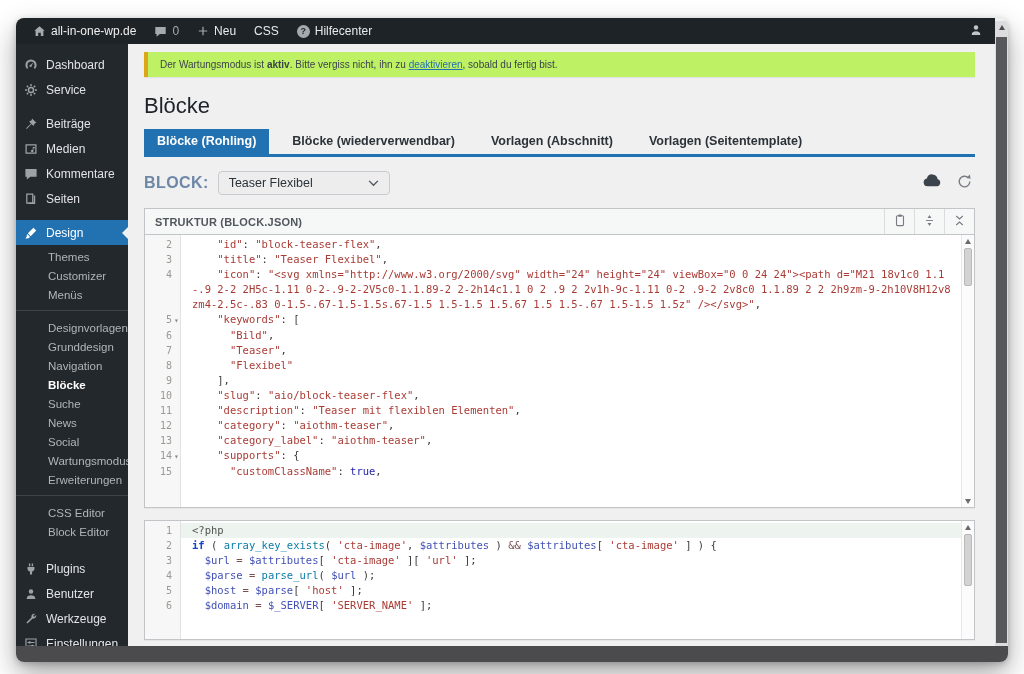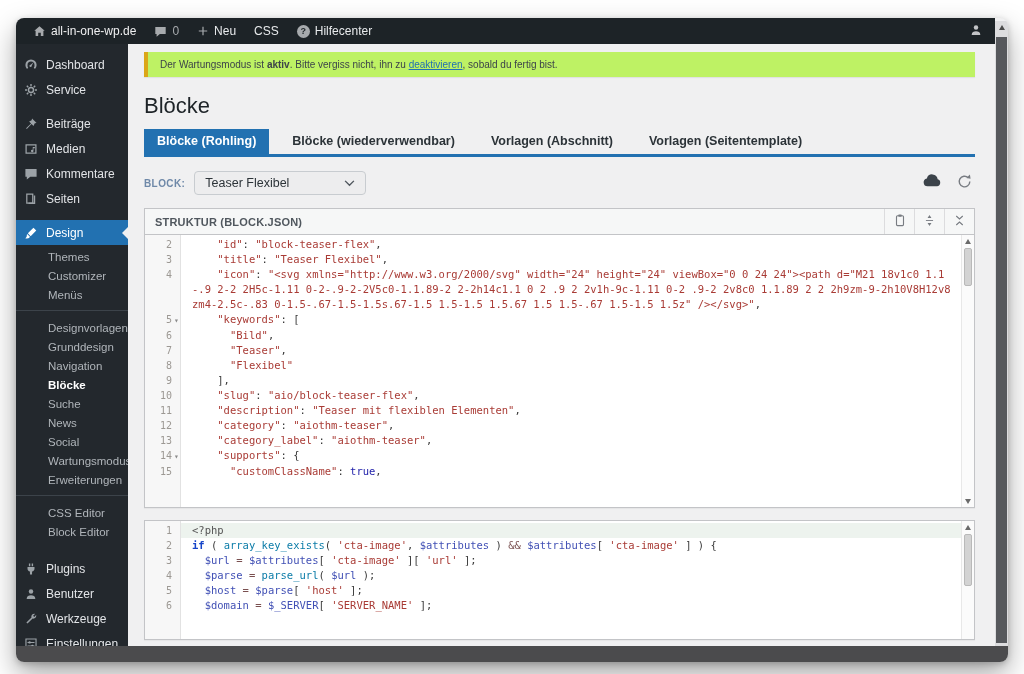--- a/index.html
+++ b/index.html
@@ -61,21 +61,21 @@
   .notice a{color:var(--accent)}
 
   .page-title{font-size:22px;font-weight:400;color:#1d2327;margin:16px 0 10px;line-height:1.2}
 
   .tabs{display:flex;border-bottom:3px solid var(--accent)}
   .tab{padding:5px 13px 6px;font-size:12.5px;font-weight:bold;color:#2c3338;cursor:pointer;white-space:nowrap}
   .tab+.tab{margin-left:10px}
   .tab.active{background:var(--accent);color:#fff}
 
   .toolbar{display:flex;align-items:center;margin:13px 0 12px;height:26px}
-  .block-label{font-size:10px;font-weight:bold;letter-spacing:.4px;color:#6e88a8;margin-right:9px}
+  .block-label{font-size:16px;font-weight:bold;letter-spacing:.4px;color:#6e88a8;margin-right:9px}
   .block-select{display:flex;align-items:center;justify-content:space-between;min-width:172px;height:24px;
     background:#ededee;border:1px solid #c8ccd0;border-radius:4px;padding:0 10px;font-size:12.5px;color:#2c3338;cursor:pointer}
   .block-select .ico{color:#50575e;display:flex}
   .toolbar-icons{margin-left:auto;display:flex;align-items:center;gap:15px;padding-right:2px}
   .tool-btn{display:flex;align-items:center;cursor:pointer}
   .tool-btn.cloud{color:#3c434a}
   .tool-btn.sync{color:#787c82}
 
   
   .panel{background:#fff;border:1px solid var(--panel-border);box-shadow:0 1px 1px rgba(0,0,0,.04)}

